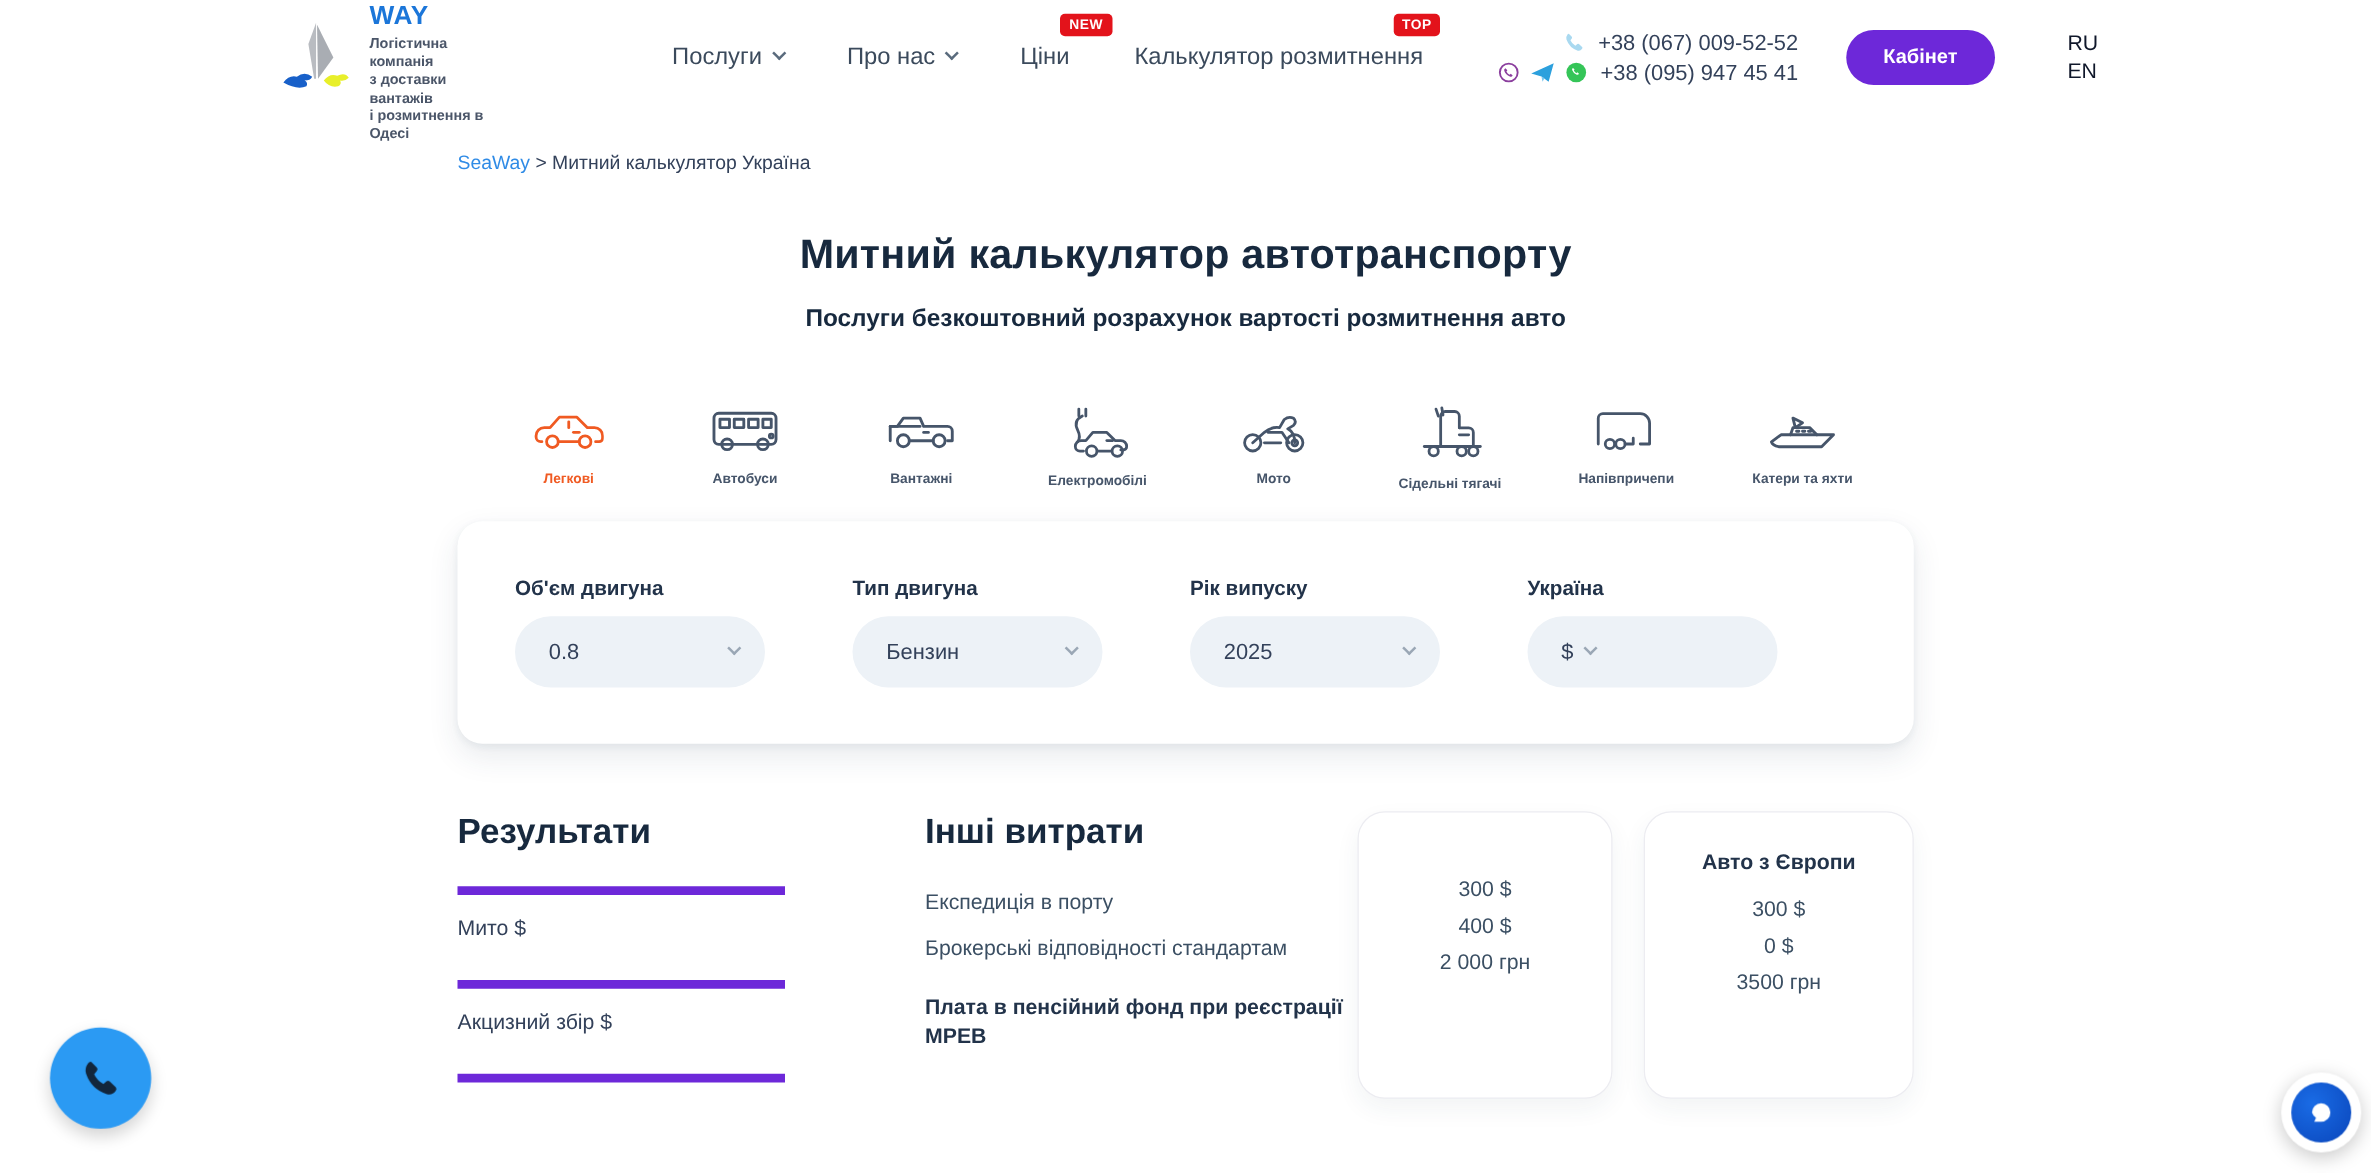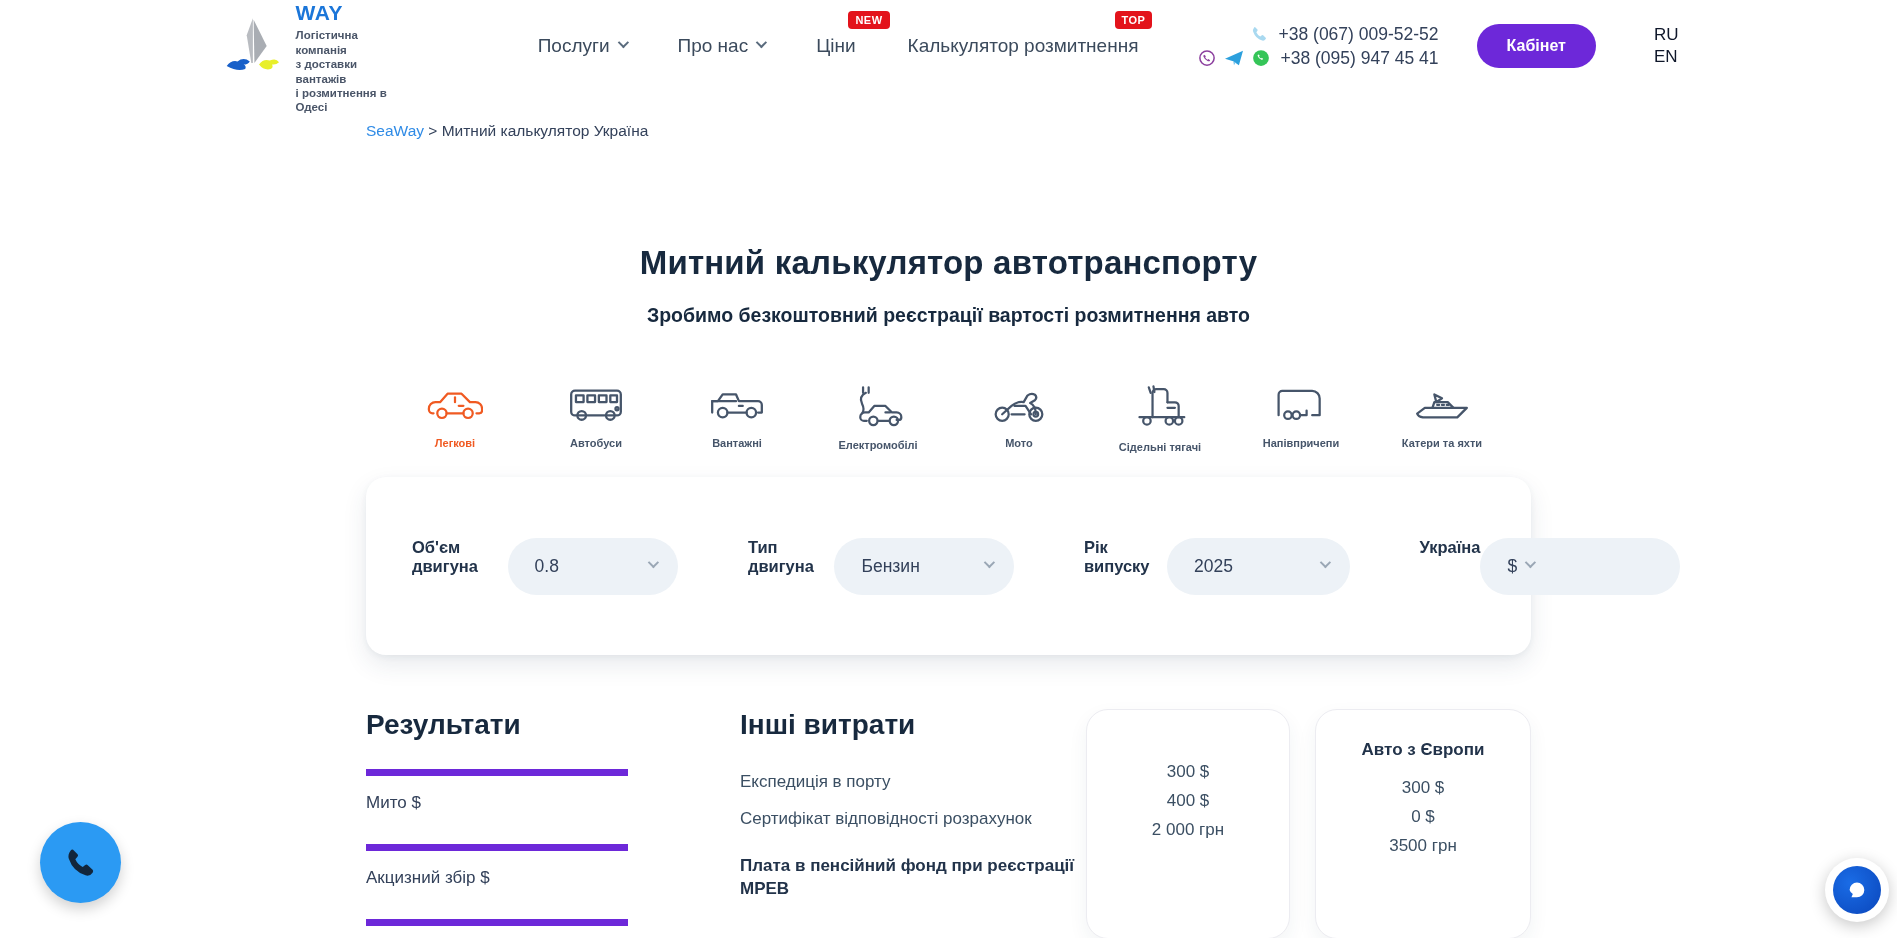--- a/index.html
+++ b/index.html
@@ -24,36 +24,36 @@
   .cabinet-btn { margin-left:38px; background:#6d28d9; color:#fff; border:none; border-radius:24px; padding:13px 30px; font-size:16px; font-weight:bold; cursor:pointer; font-family:"Liberation Sans",sans-serif; }
   .langs { margin-left:58px; display:flex; flex-direction:column; gap:2px; font-size:17px; color:#0f172a; }
   .langs span { cursor:pointer; }
 
   
   .container { width:1165px; margin:0 auto; position:relative; }
   .breadcrumb { margin-top:30px; font-size:15.5px; color:#33415a; }
   .breadcrumb a { color:#2f8be6; text-decoration:none; cursor:pointer; }
 
   
-  .hero { text-align:center; margin-top:104px; }
+  .hero { text-align:center; margin-top:44px; }
   .hero h1 { font-size:33px; color:#17293e; font-weight:bold; letter-spacing:.2px; }
   .hero h2 { font-size:19.5px; color:#17293e; font-weight:bold; margin-top:22px; }
 
   
   .tabs { display:flex; justify-content:space-between; margin-top:56px; padding:0 44px; }
   .tab { display:flex; flex-direction:column; align-items:center; gap:12px; color:#46556a; cursor:pointer; min-width:90px; }
   .tab .t-label { font-size:11px; font-weight:bold; white-space:nowrap; }
   .tab.active { color:#f05a22; }
   .tab svg { display:block; }
 
   
   .form-card { margin-top:24px; background:#fff; border-radius:20px; height:178px;
     box-shadow:0 10px 24px rgba(40,60,90,.10), 0 2px 6px rgba(40,60,90,.06);
     display:flex; align-items:center; padding:0 46px; gap:70px; position:relative; }
-  .field { display:flex; }
+  .field { display:flex; flex-direction:column; }
   .field-label { font-size:16.5px; font-weight:bold; color:#22334a; margin-bottom:12px; }
   .pill { width:200px; height:57px; background:#edf2f7; border-radius:29px; display:flex; align-items:center; padding:0 22px 0 27px; font-size:17.5px; color:#33415a; cursor:pointer; }
   .pill .val { flex:1; }
   .pill .chev { border-color:#9aa7b5; }
   .pill.currency .chev { margin-left:8px; flex:none; }
   .pill.currency .amount { flex:1; border:none; background:transparent; outline:none; font-size:17.5px; min-width:0; }
 
   
   .bottom { display:flex; margin-top:54px; align-items:flex-start; }
   .results-col { width:374px; flex:none; }
@@ -157,21 +157,21 @@
   </div>
 </div>
 
 <div class="container">
   <div class="breadcrumb">
     <a>SeaWay</a><span> &gt; </span><span>Митний калькулятор Україна</span>
   </div>
 
   <div class="hero">
     <h1>Митний калькулятор автотранспорту</h1>
-    <h2>Зробимо безкоштовний реєстрації вартості розмитнення авто</h2>
+    <h2>Послуги безкоштовний розрахунок вартості розмитнення авто</h2>
   </div>
 
   <div class="tabs">
     <div class="tab active">
       <svg width="56" height="42" viewBox="0 0 60 44" fill="none" stroke="currentColor" stroke-width="2.4" stroke-linecap="round" stroke-linejoin="round">
         <path d="M7 32 h-1 a4 4 0 0 1 -4 -4 v-1 a7 7 0 0 1 7 -7 h5 l8 -9 h15 l9 9 h6 a7 7 0 0 1 7 7 v2 a3 3 0 0 1 -3 3 h-3"></path>
         <circle cx="16" cy="32" r="5"></circle>
           <circle cx="44" cy="32" r="5"></circle>
         <path d="M21 32 h18"></path>
           <path d="M30 15 v5"></path>
@@ -294,21 +294,21 @@
         <div class="result-item">Мито $</div>
         <div class="result-item">Акцизний збір $</div>
         <div class="result-item ghost"></div>
       </div>
     </div>
 
     <div class="costs-col">
       <div class="section-title">Інші витрати</div>
       <div class="costs-list">
         <div class="cost-item">Експедиція в порту</div>
-        <div class="cost-item">Сертифікат відповідності розрахунок</div>
+        <div class="cost-item">Брокерські відповідності стандартам</div>
         <div class="cost-item bold">Плата в пенсійний фонд при реєстрації МРЕВ</div>
       </div>
     </div>
 
     <div class="cards">
       <div class="vcard plain">
         <div class="vval">300 $</div>
         <div class="vval">400 $</div>
         <div class="vval">2 000 грн</div>
       </div>

